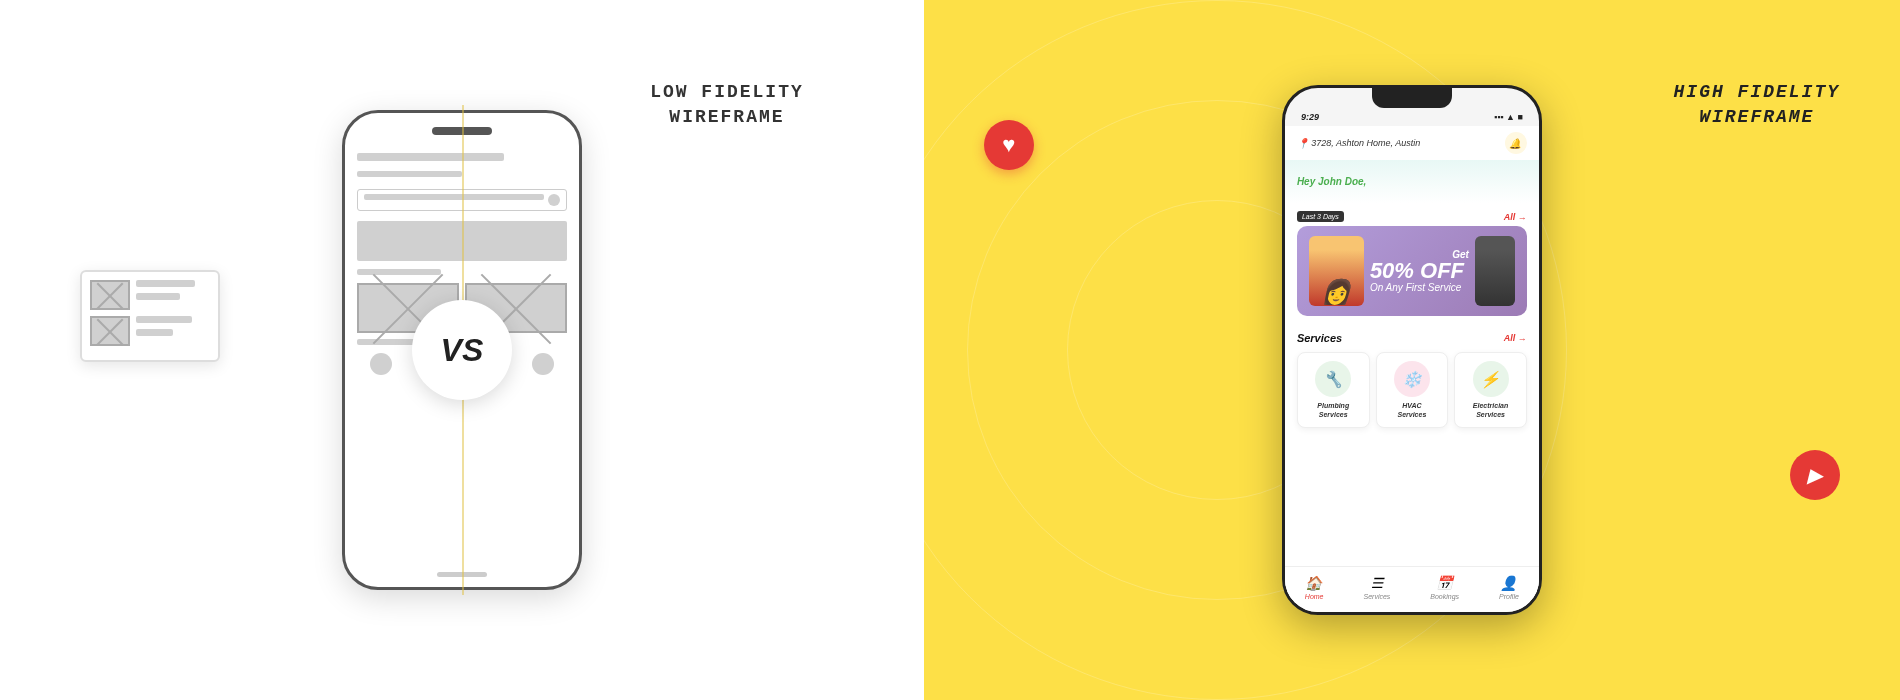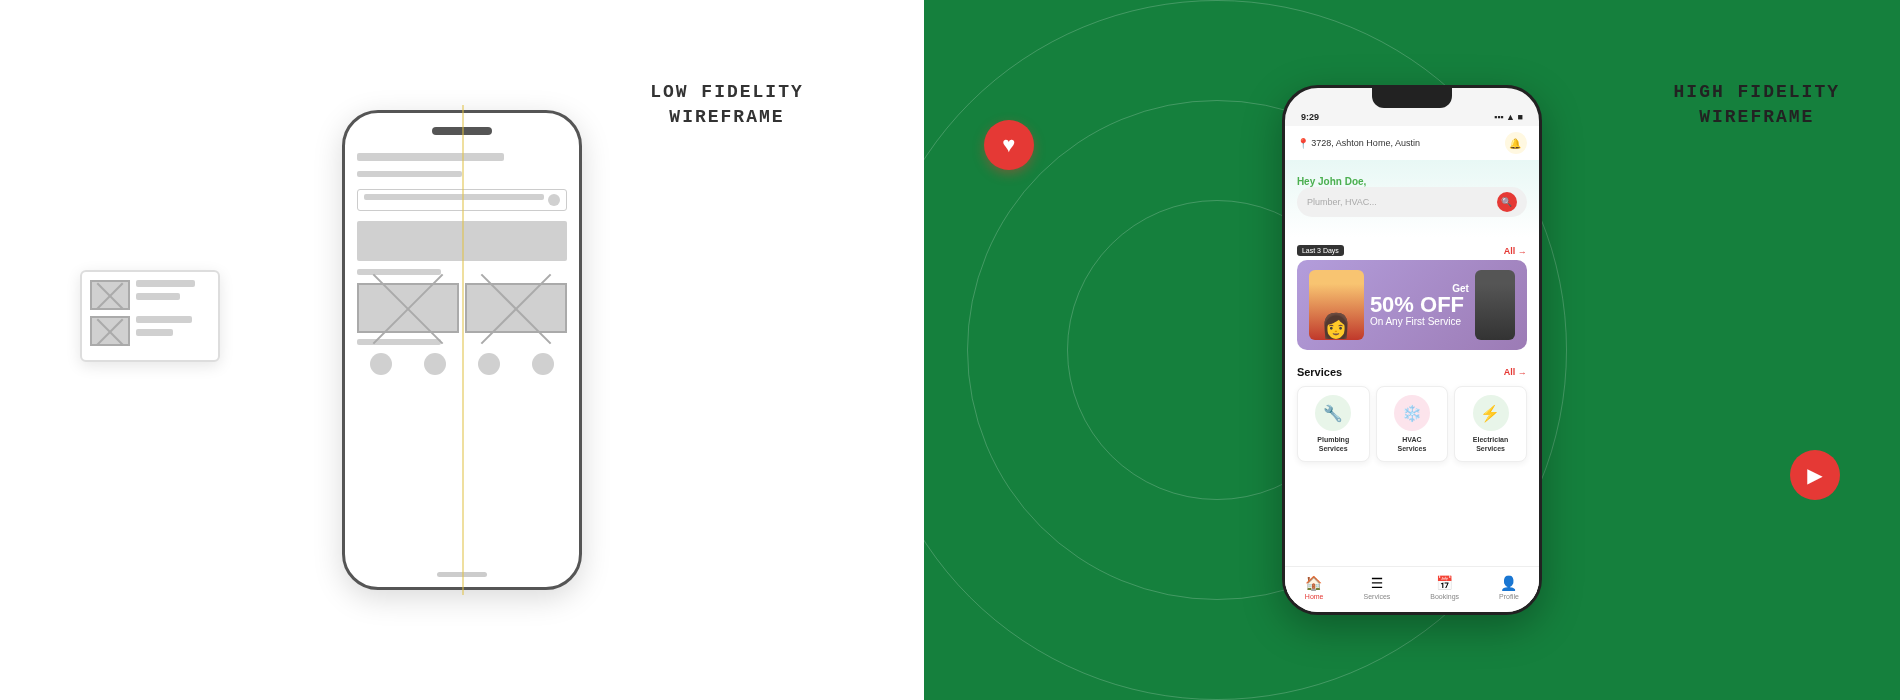--- a/index.html
+++ b/index.html
@@ -167,26 +167,27 @@
       width: 2px;
       background: #e0c040;
       opacity: 0.5;
       z-index: 5;
     }
 
     
     .right-panel {
       width: 1004px;
       height: 700px;
-      background: #15803d;
+      background: #fde047;
       display: flex;
       align-items: center;
       justify-content: center;
       position: relative;
       overflow: hidden;
+      font-style: italic;
     }
 
     
     .deco-circle {
       position: absolute;
       border-radius: 50%;
       border: 1px solid rgba(255,255,255,0.2);
     }
 
     .high-fidelity-label {
@@ -582,20 +583,23 @@
     <div class="wf-row" style="justify-content:space-around;margin-top:8px;">
       <div class="wf-circle" style="width:22px;height:22px;"></div>
       <div class="wf-circle" style="width:22px;height:22px;"></div>
       <div class="wf-circle" style="width:22px;height:22px;"></div>
       <div class="wf-circle" style="width:22px;height:22px;"></div>
     </div>
   </div>
 
   <div class="divider-line"></div>
 
+  <div class="vs-circle" style="position:absolute;right:-50px;z-index:20;">
+    <span class="vs-text">VS</span>
+  </div>
 </div>
 
 <div class="right-panel">
 
   <div class="deco-circle" style="width:300px;height:300px;top:50%;left:30%;transform:translate(-50%,-50%);"></div>
   <div class="deco-circle" style="width:500px;height:500px;top:50%;left:30%;transform:translate(-50%,-50%);"></div>
   <div class="deco-circle" style="width:700px;height:700px;top:50%;left:30%;transform:translate(-50%,-50%);"></div>
 
   <div class="high-fidelity-label">
     <span>HIGH FIDELITY</span><br>
@@ -623,24 +627,20 @@
       <div class="app-header">
         <div class="location-text">
           <span class="location-pin">📍</span>
           <span>3728, Ashton Home, Austin</span>
         </div>
         <div class="notif-icon">🔔</div>
       </div>
 
       <div class="app-hero">
         <div class="greeting-text">Hey John Doe,</div>
-        <div class="search-bar">
-          <span class="search-placeholder">Plumber, HVAC...</span>
-          <div class="search-btn">🔍</div>
-        </div>
       </div>
 
       <div class="banner-section">
         <div class="banner-label-row">
           <span class="last3days-badge">Last 3 Days</span>
           <span class="all-link">All →</span>
         </div>
         <div class="promo-banner">
           <div class="promo-person">👩</div>
           <div class="promo-content">

